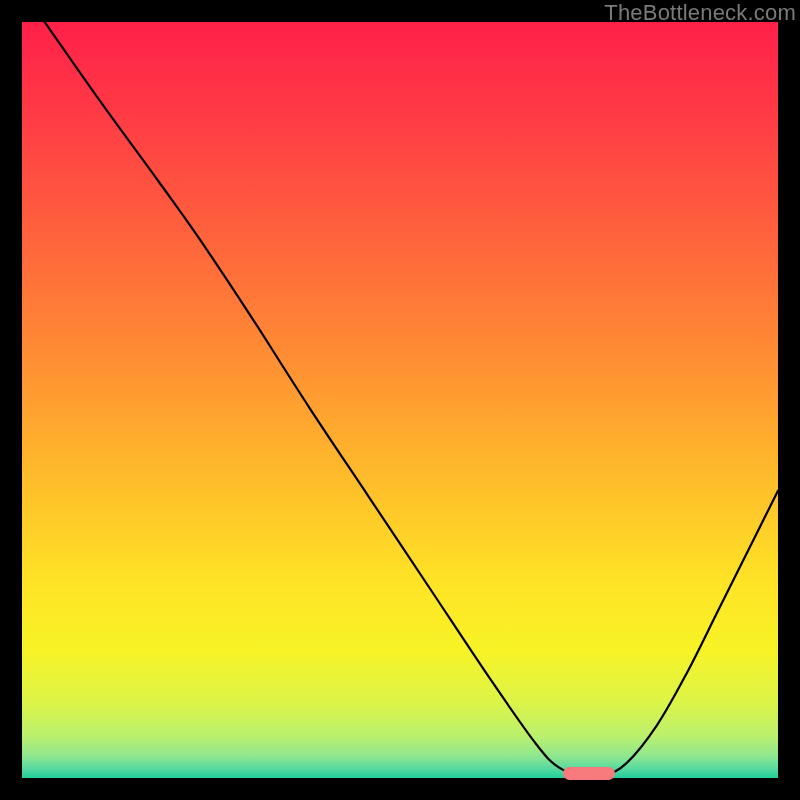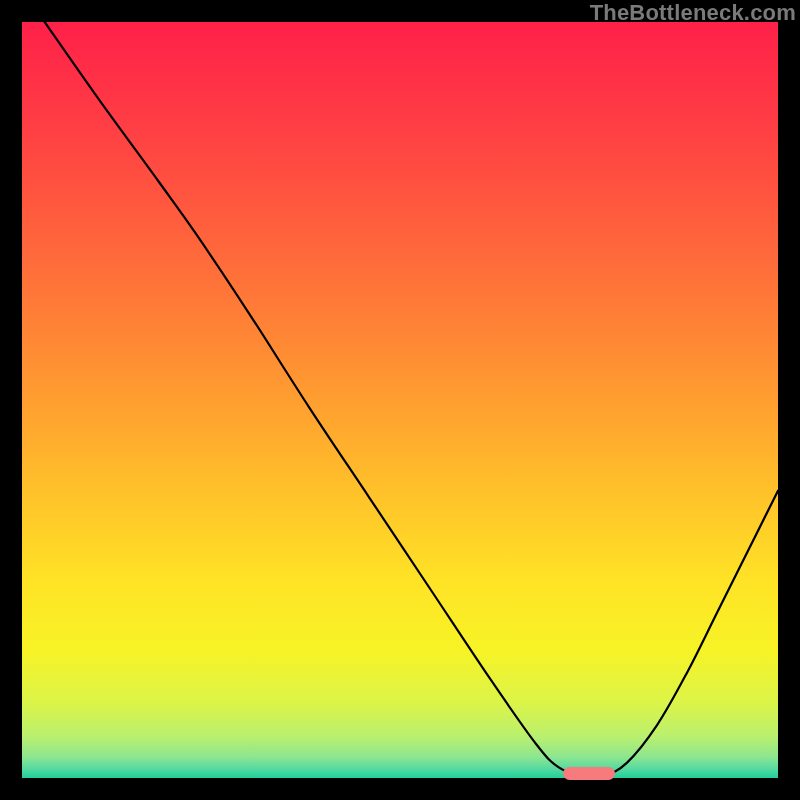--- a/index.html
+++ b/index.html
@@ -18,21 +18,21 @@
     width: 756px;
     height: 756px;
     background: #000;
   }
   .watermark {
     position: absolute;
     top: 0px;
     right: 4px;
     color: #7a7a7a;
     font-size: 22px;
-    font-weight: 700;
+    font-weight: 400;
     letter-spacing: 0.2px;
     user-select: none;
   }
   .plot {
     position: absolute;
     left: 0;
     top: 0;
     width: 756px;
     height: 756px;
   }

